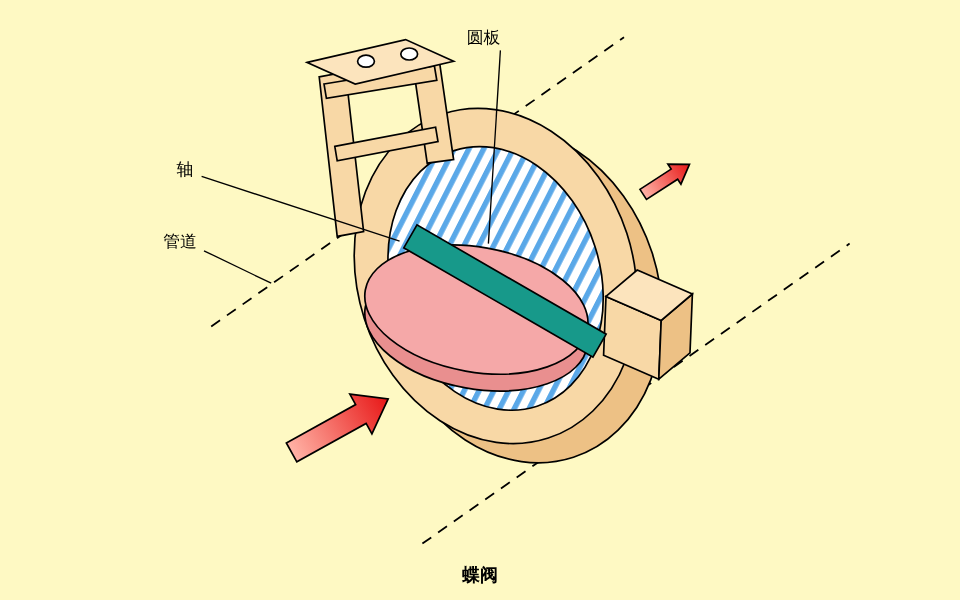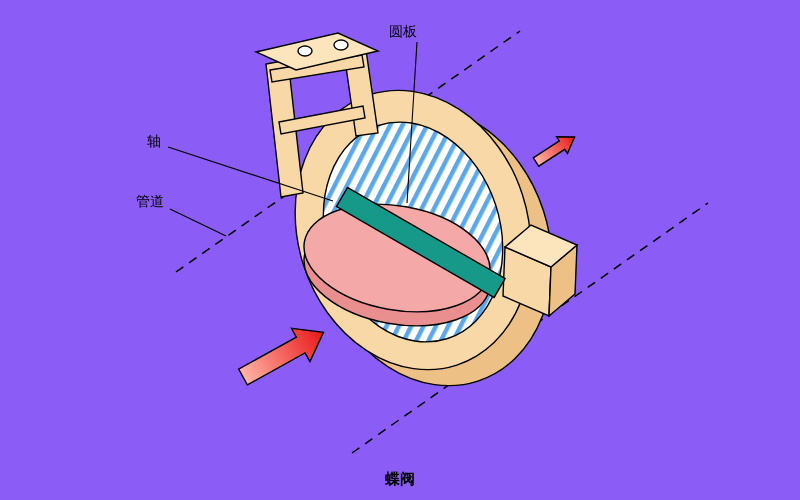--- a/index.html
+++ b/index.html
@@ -1,16 +1,16 @@
 <!DOCTYPE html>
 <html><head>
 <meta charset="utf-8">
 <style>
   html,body{margin:0;padding:0;background:#ffffff;}
-  .stage{position:relative;width:800px;height:500px;background:#8b5cf6;overflow:hidden;
+  .stage{position:relative;width:800px;height:500px;background:#fef9c3;overflow:hidden;
          font-family:"DejaVu Sans","Liberation Sans",sans-serif;}
   svg{display:block;}
   .outl{stroke:#000000;stroke-width:1.4;}
   .thin{stroke:#000000;stroke-width:1.1;fill:none;}
   .dash{stroke:#000000;stroke-width:1.5;fill:none;stroke-dasharray:9 7;}
   text{fill:#000000;font-size:14px;}
   text.caption{font-weight:bold;font-size:15px;}
 </style>
 </head>
 <body>

